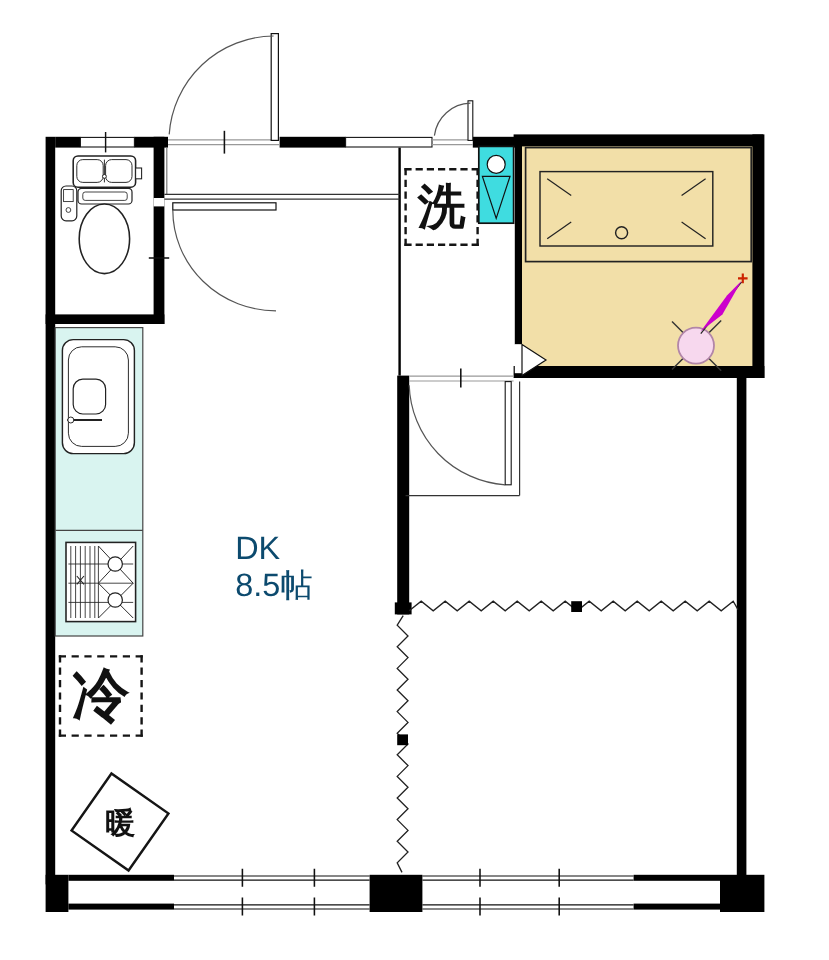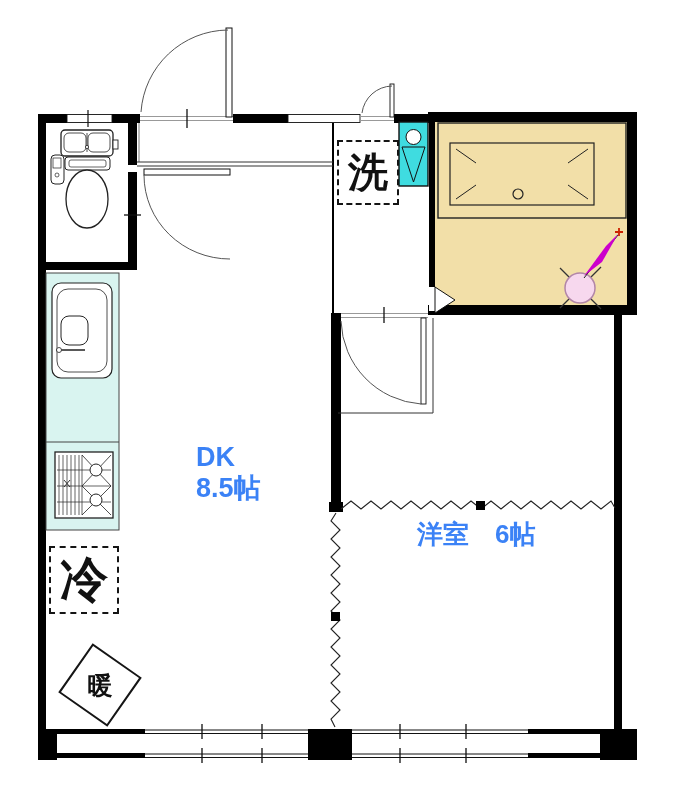--- a/index.html
+++ b/index.html
@@ -1,19 +1,19 @@
 <!DOCTYPE html>
 <html><head>
 <meta charset="utf-8">
 <style>
   html,body{margin:0;padding:0;background:#fff;}
   #stage{position:relative;width:691px;height:800px;background:#ffffff;overflow:hidden;
          font-family:"Liberation Sans","DejaVu Sans",sans-serif;color:#111;}
   #plan-svg{position:absolute;left:0;top:0;}
-  .lbl{position:absolute;font-weight:bold;color:#3b82f6;white-space:nowrap;}
+  .lbl{position:absolute;font-weight:normal;color:#0c4a6e;white-space:nowrap;}
   .dashed-box{position:absolute;border:2px dashed #151515;display:flex;align-items:center;justify-content:center;
               font-weight:bold;background:transparent;}
   .diamond{position:absolute;border:2px solid #151515;display:flex;align-items:center;justify-content:center;
            transform:rotate(35deg);background:#fff;}
   .diamond span{transform:rotate(-35deg);font-weight:bold;}
   .dk{font-size:27px;line-height:31px;}
   .yo{font-size:26px;line-height:34px;}
 </style>
 </head>
 <body>
@@ -190,21 +190,20 @@
 <div class="dashed-box" style="left:337px;top:140px;width:58px;height:61px;font-size:40px;">
   <span>洗</span>
 </div>
 
 <div class="lbl dk" style="left:196px;top:442px;">
   <div>DK</div>
   <div>8.5帖</div>
 </div>
 
 <div class="lbl yo" style="left:399px;top:517px;">
-  <div style="padding-left:18px;">洋室　6帖</div>
 </div>
 
 <div class="dashed-box" style="left:49px;top:546px;width:66px;height:64px;font-size:48px;">
   <span>冷</span>
 </div>
 
 <div class="diamond" style="left:70px;top:655px;width:56px;height:56px;">
   <span style="font-size:25px;">暖</span>
 </div>
 

